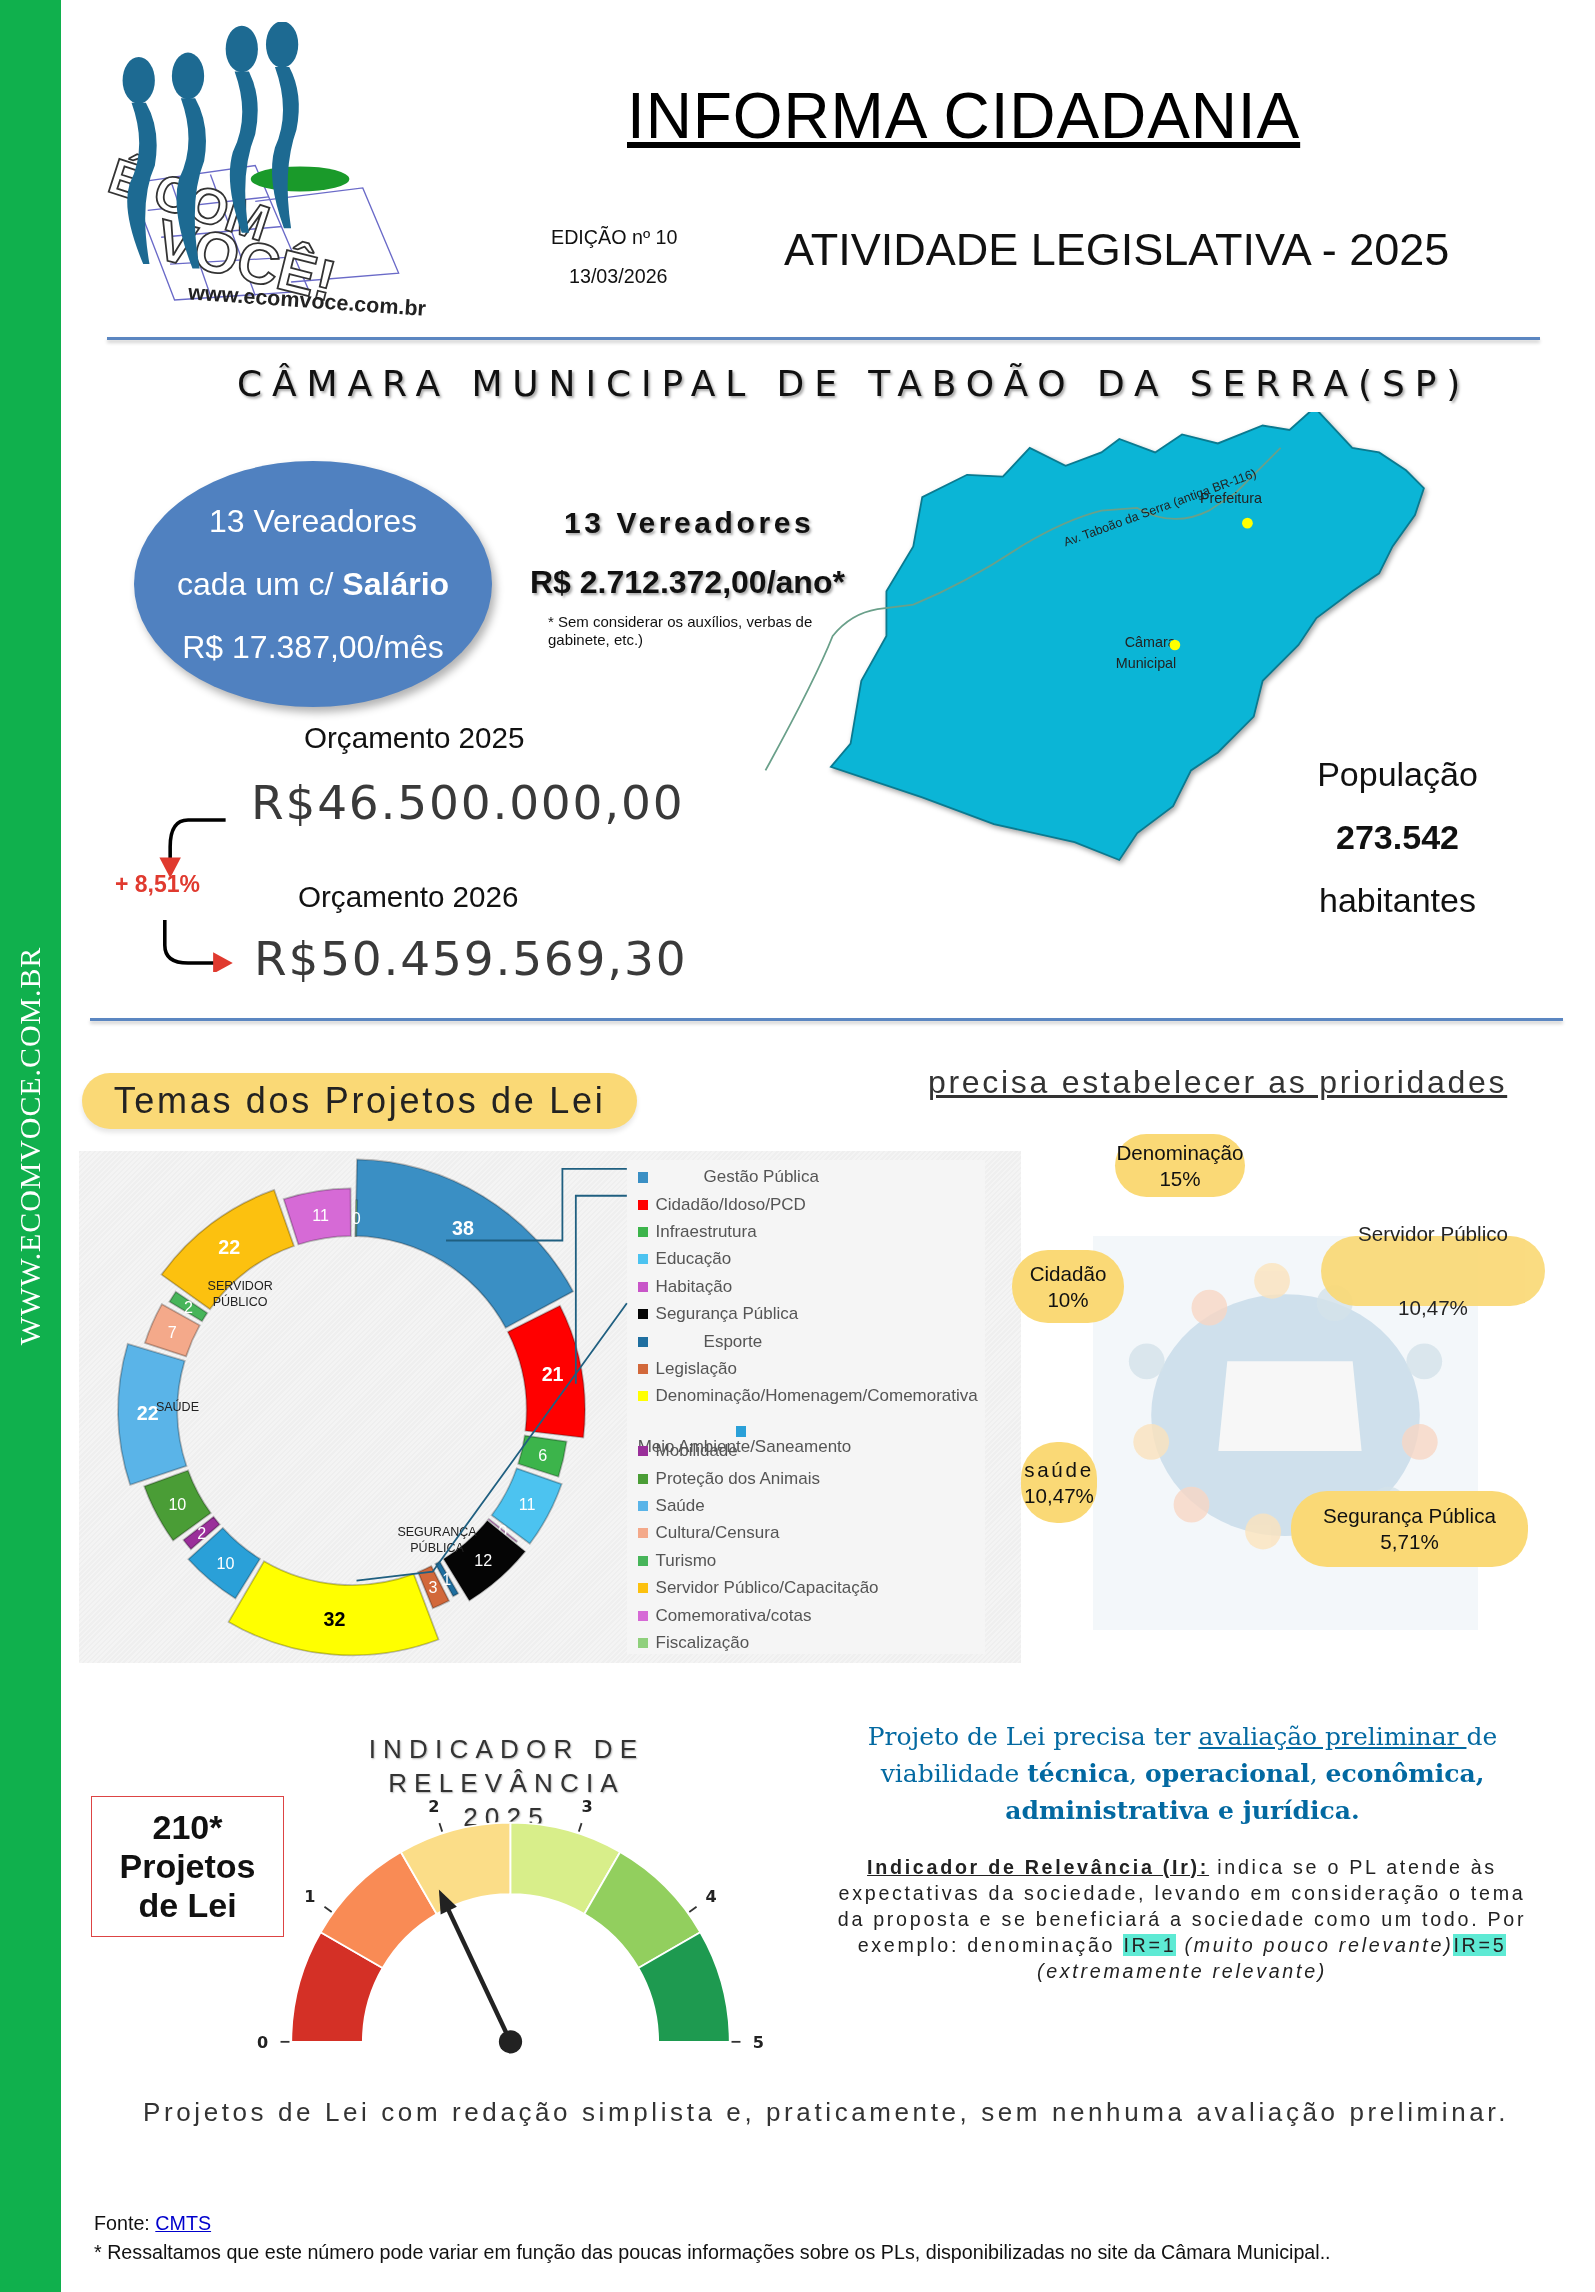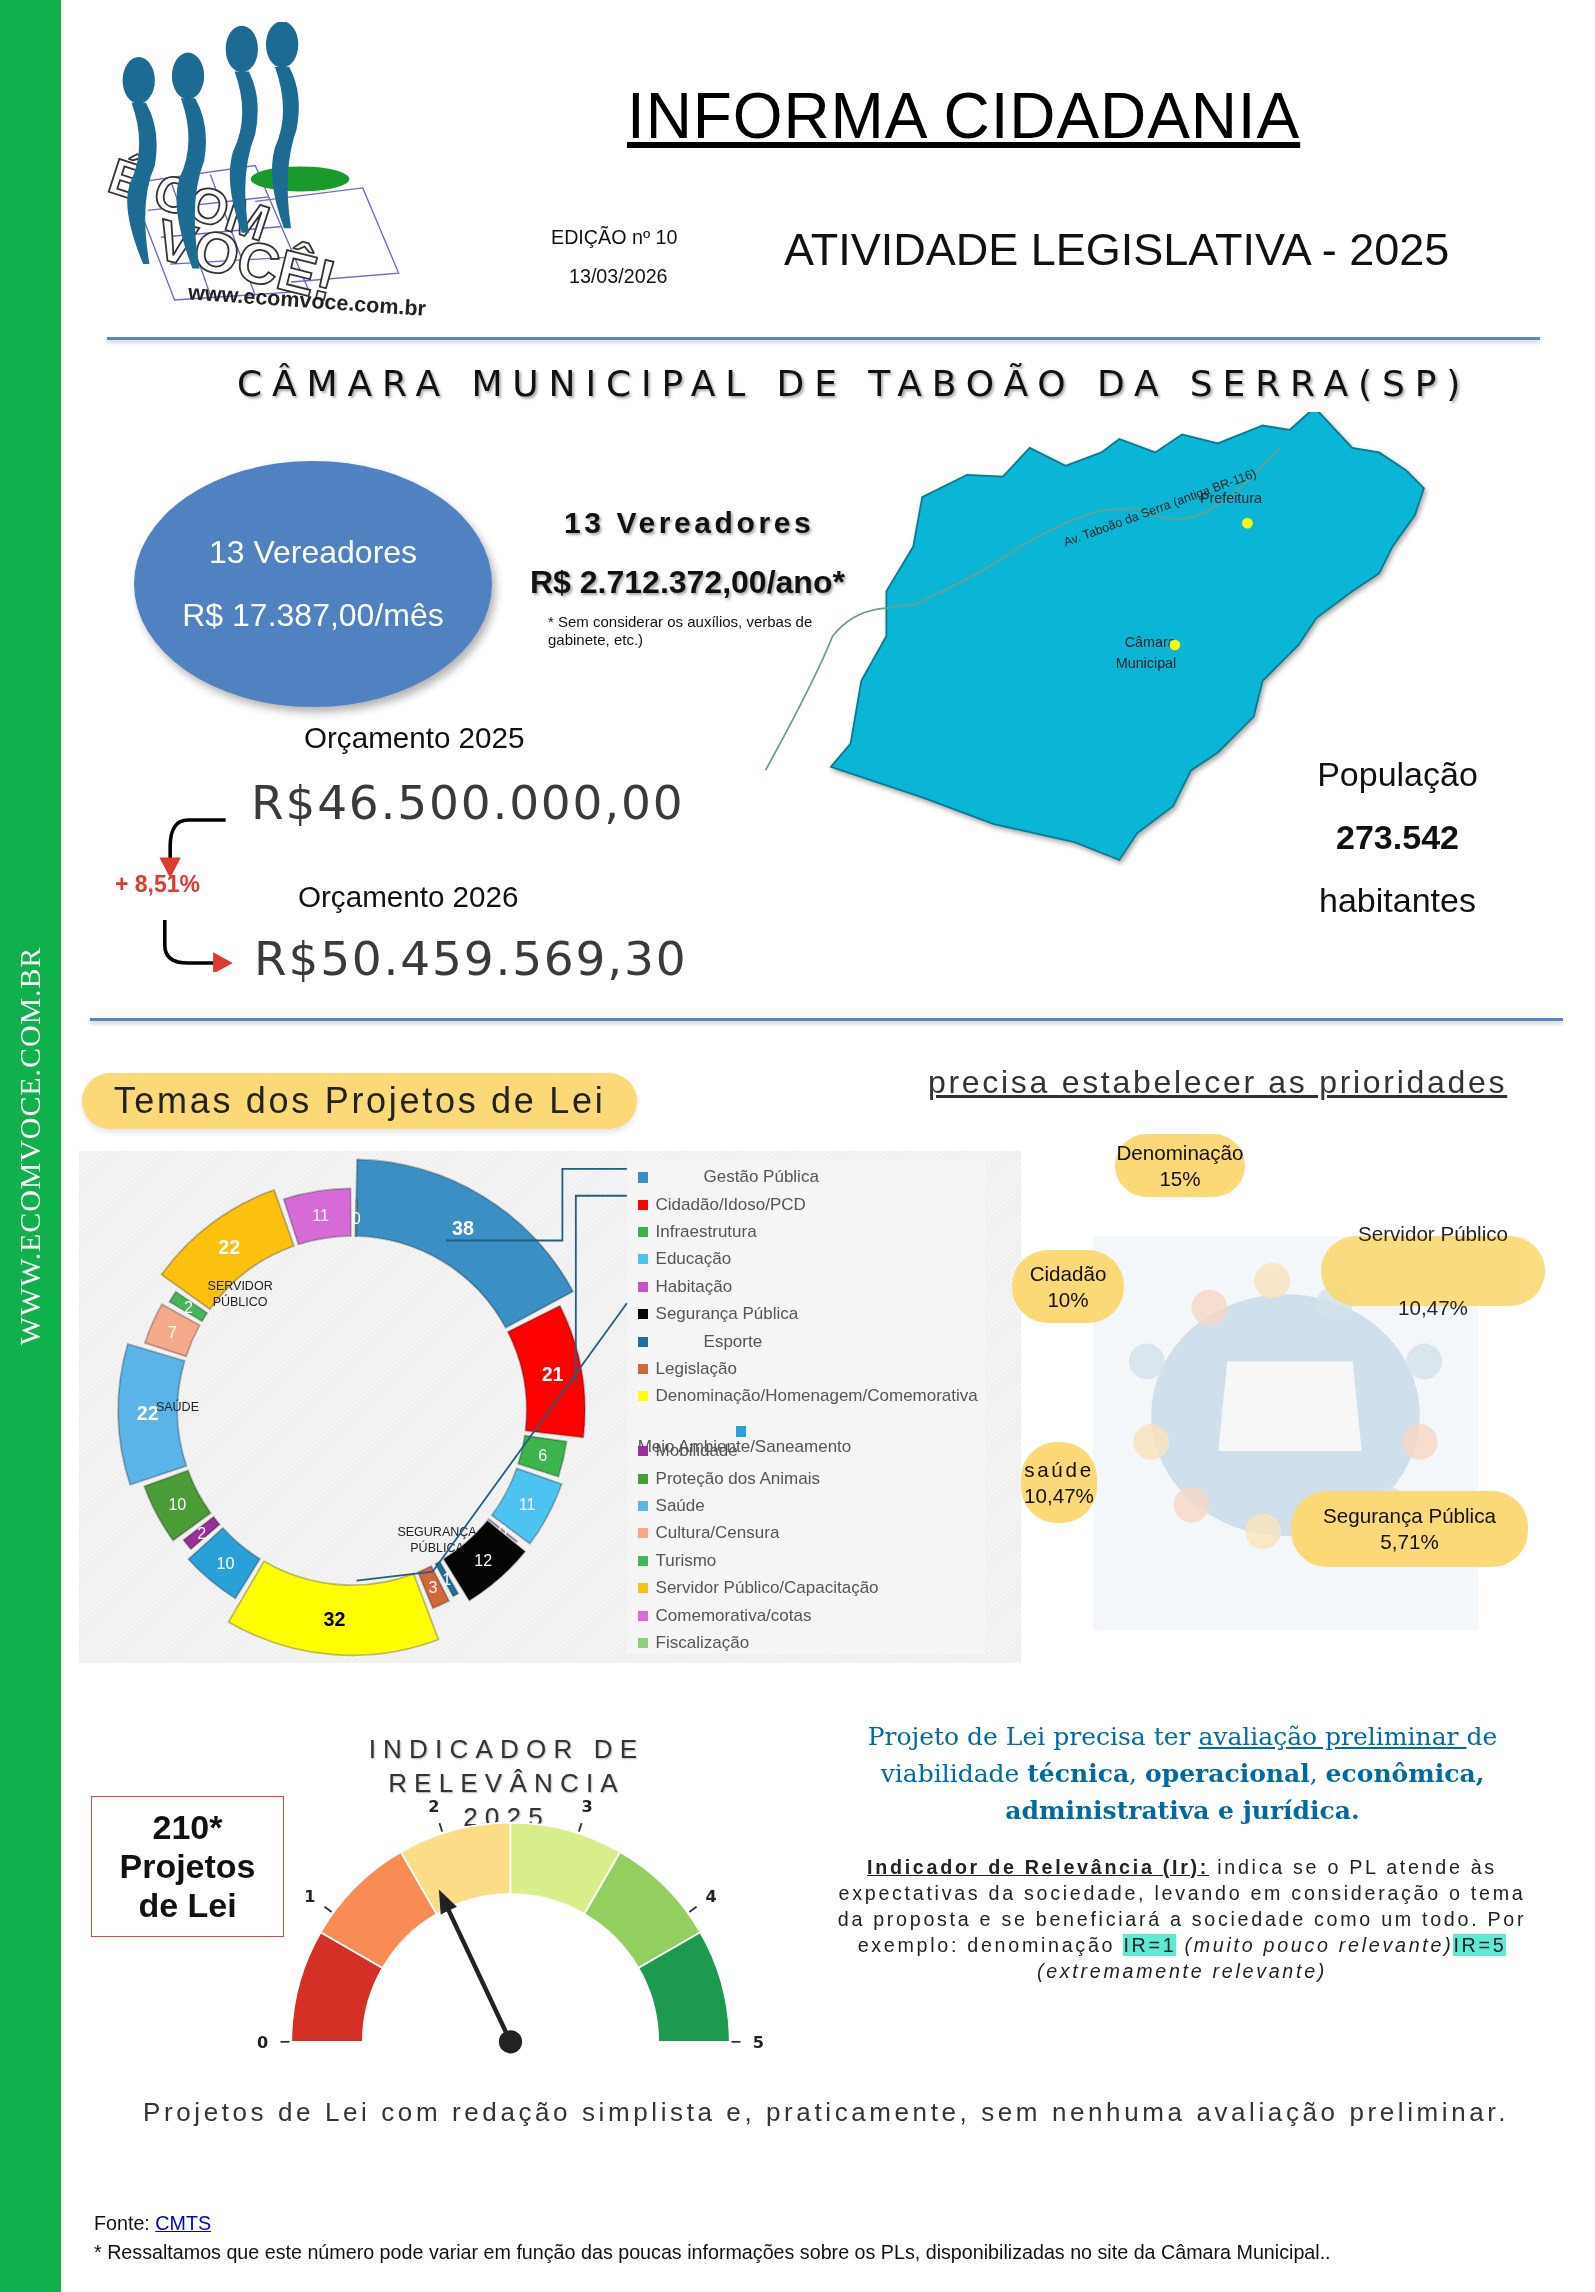--- a/index.html
+++ b/index.html
@@ -76,20 +76,21 @@
 
 <div class="abs title">INFORMA CIDADANIA</div>
 <div class="abs edition">EDIÇÃO nº 10</div>
 <div class="abs edate">13/03/2026</div>
 <div class="abs subtitle">ATIVIDADE LEGISLATIVA - 2025</div>
 <div class="abs hr" style="left:107px; top:337px; width:1433px;"></div>
 <div class="abs camara">CÂMARA MUNICIPAL DE TABOÃO DA SERRA(SP)</div>
 
 <div class="abs circle">
   <div>13 Vereadores</div>
+  <div><span>cada um c/ </span><b>Salário</b></div>
   <div>R$ 17.387,00/mês</div>
 </div>
 <div class="abs vere-title">13 Vereadores</div>
 <div class="abs vere-total">R$ 2.712.372,00/ano*</div>
 <div class="abs vere-note">* Sem considerar os auxílios, verbas de gabinete, etc.)</div>
 
 <div class="abs orc-label" style="left:304px; top:721px;">Orçamento 2025</div>
 <div class="abs orc-value" style="left:251px; top:775px;">R$46.500.000,00</div>
 <div class="abs pct">+ 8,51%</div>
 <div class="abs orc-label" style="left:298px; top:880px;">Orçamento 2026</div>

